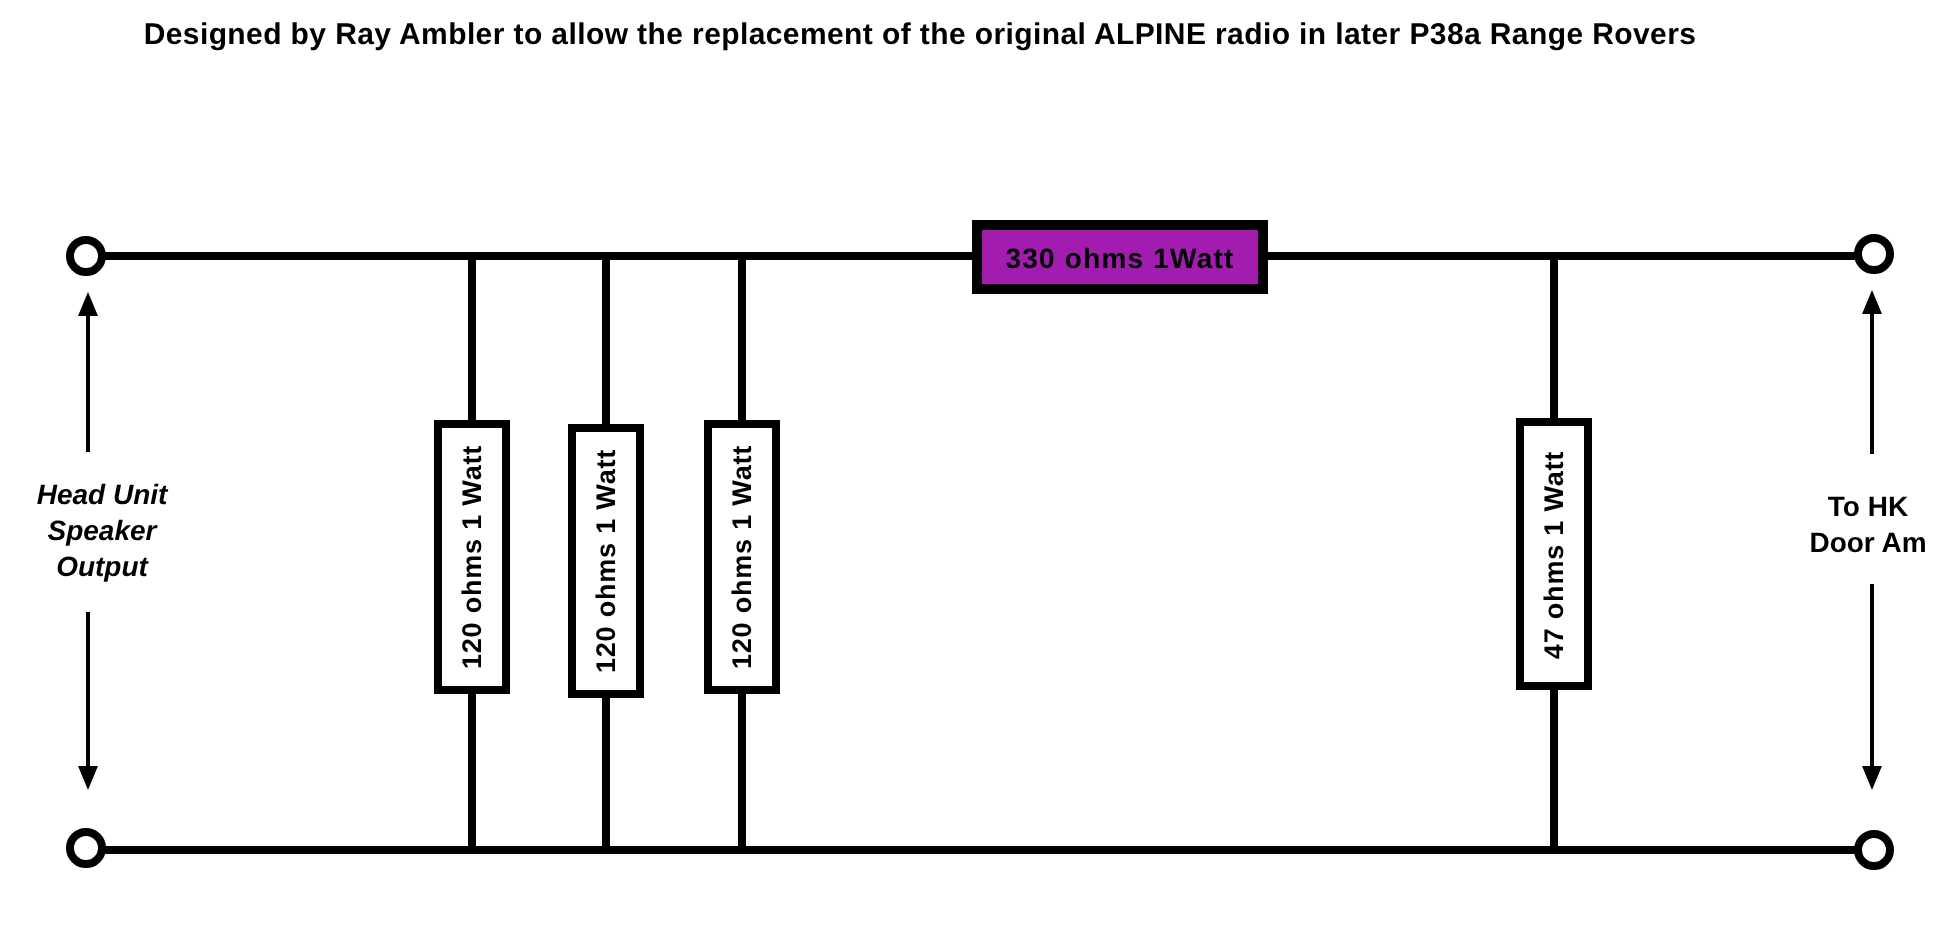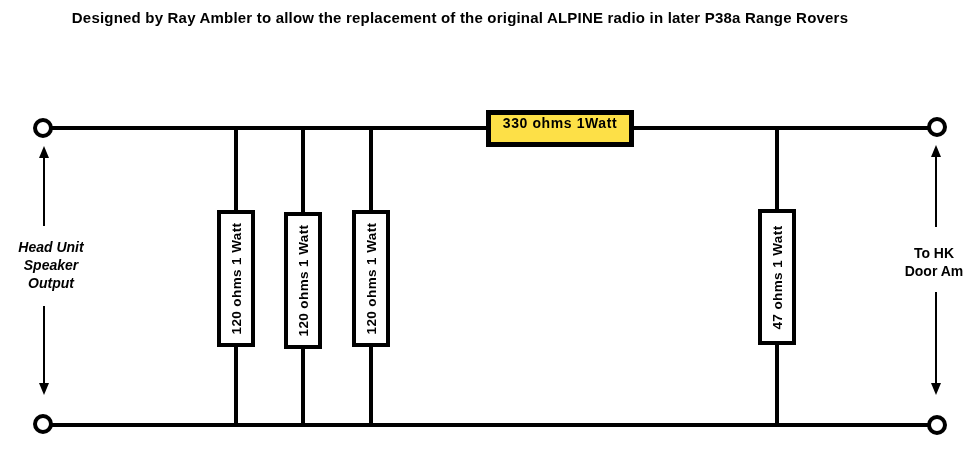--- a/index.html
+++ b/index.html
@@ -41,22 +41,23 @@
     background: #ffffff;
   }
 
   .resistor-h {
     position: absolute;
     left: 486px;
     top: 110px;
     width: 148px;
     height: 37px;
     border: 5px solid #000000;
-    background: #fde047;
+    background: #a21caf;
     display: flex;
+    align-items: center;
     justify-content: center;
     font-size: 14px;
     font-weight: bold;
     letter-spacing: 0.6px;
     white-space: nowrap;
   }
 
   .resistor-v {
     position: absolute;
     width: 38px;

